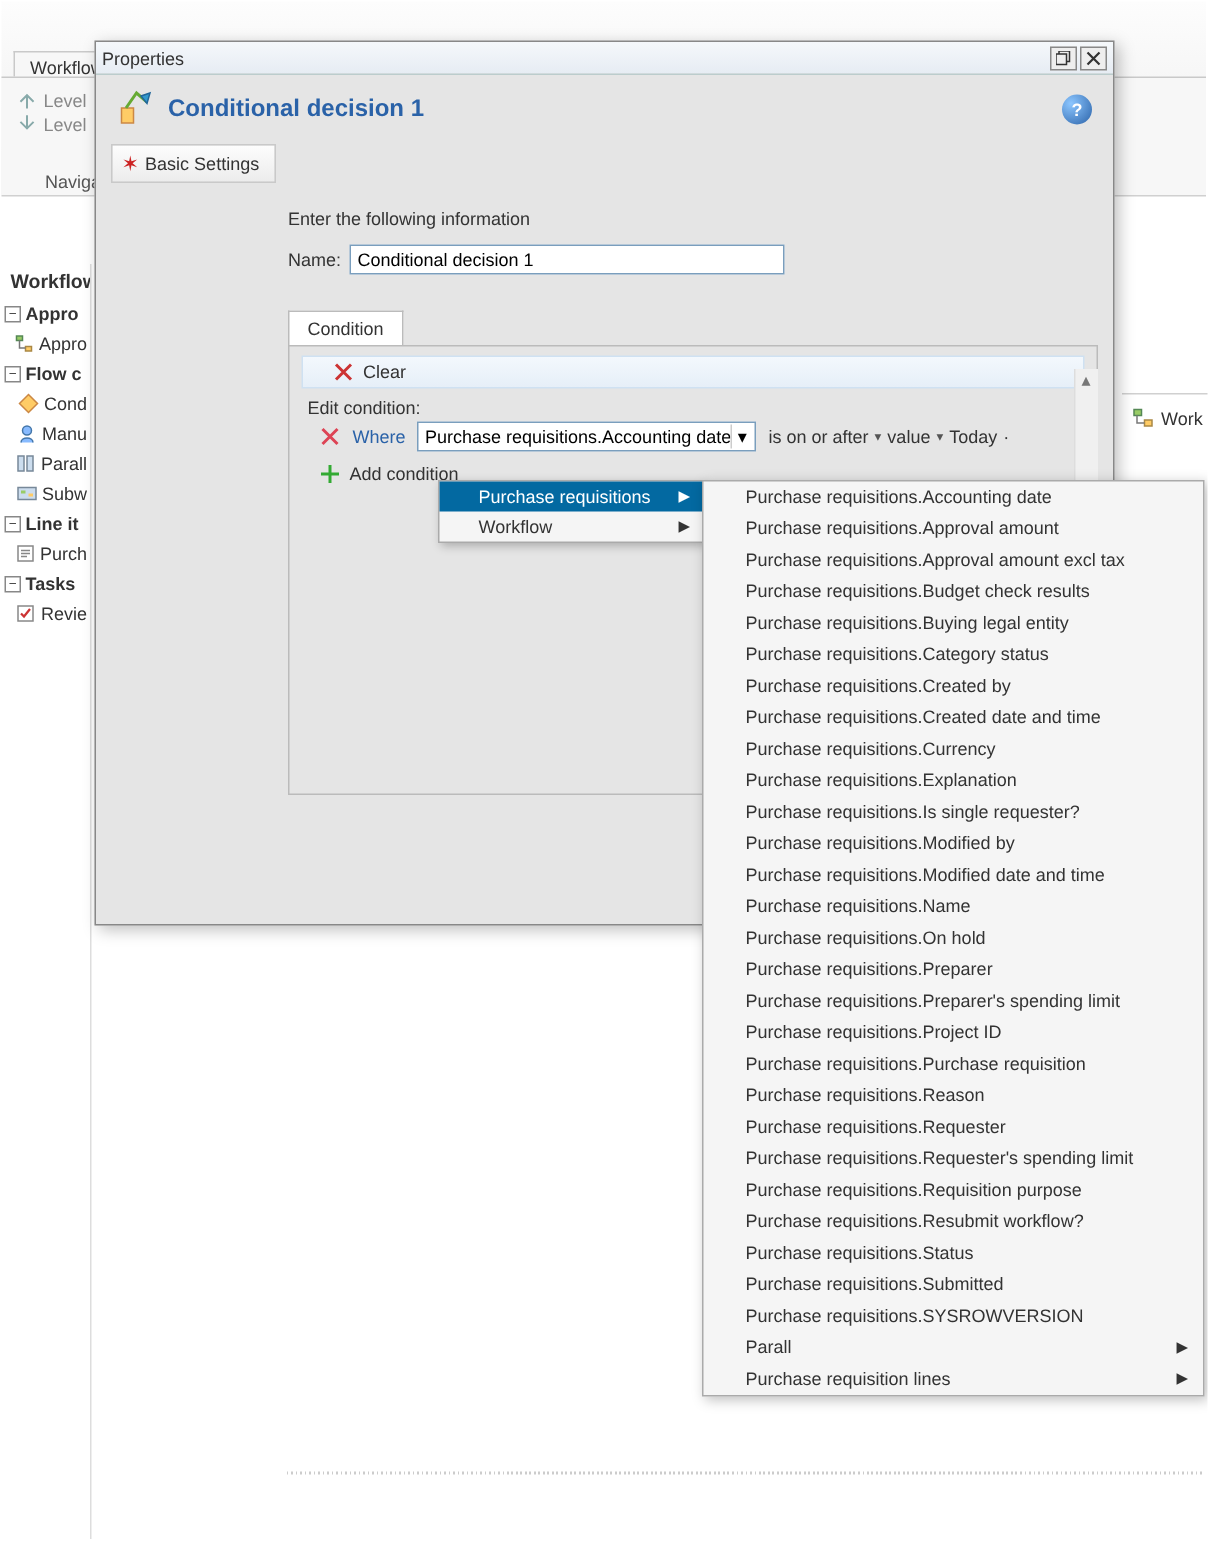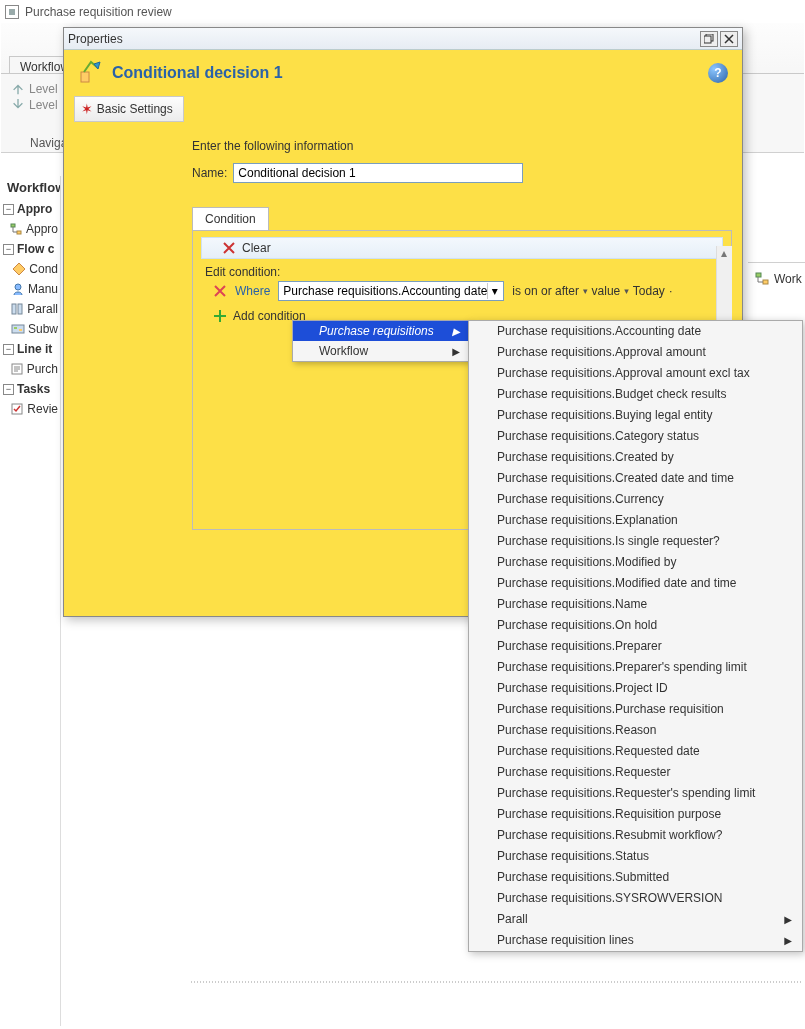--- a/index.html
+++ b/index.html
@@ -19,21 +19,21 @@
   .level-btn svg { width:14px; height:14px; }
   .naviga { position:absolute; bottom:2px; left:26px; color:#555; font-size:12px; background:#f7f7f7; padding:0 3px; }
 
   .left-pane { position:absolute; top:175px; left:0; width:60px; height:850px; border-right:1px solid #ddd; background:#fff; }
   .left-pane .hdr { font-size:13px; font-weight:bold; color:#333; padding:4px 6px; white-space:nowrap; overflow:hidden; }
   .tree-item { display:flex; align-items:center; gap:3px; padding:3px 2px; color:#333; white-space:nowrap; overflow:hidden; font-size:12px; }
   .tree-toggle { width:11px; height:11px; border:1px solid #888; display:flex; align-items:center; justify-content:center; font-size:9px; line-height:1; color:#444; }
   .tree-ico { width:14px; height:14px; flex:0 0 14px; }
 
   
-  .dialog { position:absolute; top:26px; left:62px; width:680px; height:590px; background:#fde047; border:1px solid #888; box-shadow: 3px 3px 10px rgba(0,0,0,0.25); }
+  .dialog { position:absolute; top:26px; left:62px; width:680px; height:590px; background:#e5e5e5; border:1px solid #888; box-shadow: 3px 3px 10px rgba(0,0,0,0.25); }
   .dlg-titlebar { height:22px; background:linear-gradient(#f5f8fb,#e6ecf3); border-bottom:1px solid #bcc; display:flex; align-items:center; padding:0 4px; }
   .dlg-title { color:#333; font-size:12px; flex:1; }
   .tb-btn { width:18px; height:16px; border:1px solid #888; background:#eee; display:flex; align-items:center; justify-content:center; margin-left:2px; }
   .tb-btn svg { width:10px; height:10px; }
 
   .dlg-header { padding:10px 14px 0 14px; display:flex; align-items:center; gap:8px; }
   .dlg-header-title { color:#2a62a8; font-size:16px; font-weight:600; }
   .help-btn { width:20px; height:20px; margin-left:auto; border-radius:10px; background:radial-gradient(circle at 30% 30%, #8cc6ff, #2a62a8); color:#fff; display:flex; align-items:center; justify-content:center; font-weight:bold; font-size:13px; }
 
   .dlg-body { display:flex; padding:10px; gap:8px; height:calc(100% - 60px); }
@@ -62,44 +62,38 @@
   .after-text { font-size:12px; color:#333; display:flex; align-items:center; gap:4px; }
   .tiny-arrow { font-size:9px; color:#555; }
 
   .addcond { display:flex; align-items:center; gap:6px; margin:8px 0 0 12px; color:#333; }
   .plus { width:14px; height:14px; }
 
   
   .submenu1 { position:absolute; left:291px; top:319px; width:177px; background:#f5f5f5; border:1px solid #aaa; box-shadow:2px 2px 6px rgba(0,0,0,0.25); z-index:30; }
   .submenu1 .mi { padding:3px 8px 3px 26px; display:flex; align-items:center; font-size:12px; color:#333; position:relative; }
   .submenu1 .mi .arr { margin-left:auto; font-size:10px; }
-  .submenu1 .mi.sel { background:#1d4ed8; color:#fff;font-style:italic; }
+  .submenu1 .mi.sel { background:#0369a1; color:#fff; }
 
   .submenu2 { position:absolute; left:467px; top:319px; width:335px; background:#f5f5f5; border:1px solid #aaa; box-shadow:2px 2px 8px rgba(0,0,0,0.25); z-index:31; max-height:710px; }
   .submenu2 .mi { padding:2px 10px 2px 28px; font-size:12px; color:#333; display:flex; align-items:center; line-height:17px; }
   .submenu2 .mi .arr { margin-left:auto; font-size:10px; color:#333; }
 
   .right-peek { position:absolute; top:261px; left:747px; width:58px; border-top:1px solid #d0d0d0; padding-top:6px; }
   .right-peek .itm { display:flex; align-items:center; gap:4px; white-space:nowrap; overflow:hidden; color:#333; padding:2px 0 2px 6px; }
 
   .scroll-track { position:absolute; top:150px; right:0; width:16px; height:420px; background:#f0f0f0; border-left:1px solid #ddd; }
   .scroll-thumb-marker { width:14px; height:14px; display:flex; align-items:center; justify-content:center; color:#777; }
 
   .bottom-hsep { position:absolute; left:190px; right:2px; top:980px; height:2px; background:repeating-linear-gradient(90deg,#ccc 0 1px, transparent 1px 3px); }
 </style>
 </head>
 <body>
 
 <div class="app-window">
-  <div class="app-titlebar">
-    <div class="app-icon">
-        <div class="sq"></div>
-      </div>
-    <div class="app-title">Purchase requisition review</div>
-  </div>
 
   <div class="ribbon-area">
     <div class="tab">Workflow</div>
     <div class="ribbon-content">
       <div class="level-btn">
         <svg viewBox="0 0 16 16">
             <path d="M3 9 L8 4 L13 9 M8 4 V14" stroke="#8aa" stroke-width="1.5" fill="none"></path>
           </svg>
         <span>Level</span>
       </div>
@@ -361,23 +355,20 @@
       <div class="mi">
         <span>Purchase requisitions.Project ID</span>
       </div>
       <div class="mi">
         <span>Purchase requisitions.Purchase requisition</span>
       </div>
       <div class="mi">
         <span>Purchase requisitions.Reason</span>
       </div>
       <div class="mi">
-        <span>Purchase requisitions.Requested date</span>
-      </div>
-      <div class="mi">
         <span>Purchase requisitions.Requester</span>
       </div>
       <div class="mi">
         <span>Purchase requisitions.Requester's spending limit</span>
       </div>
       <div class="mi">
         <span>Purchase requisitions.Requisition purpose</span>
       </div>
       <div class="mi">
         <span>Purchase requisitions.Resubmit workflow?</span>

